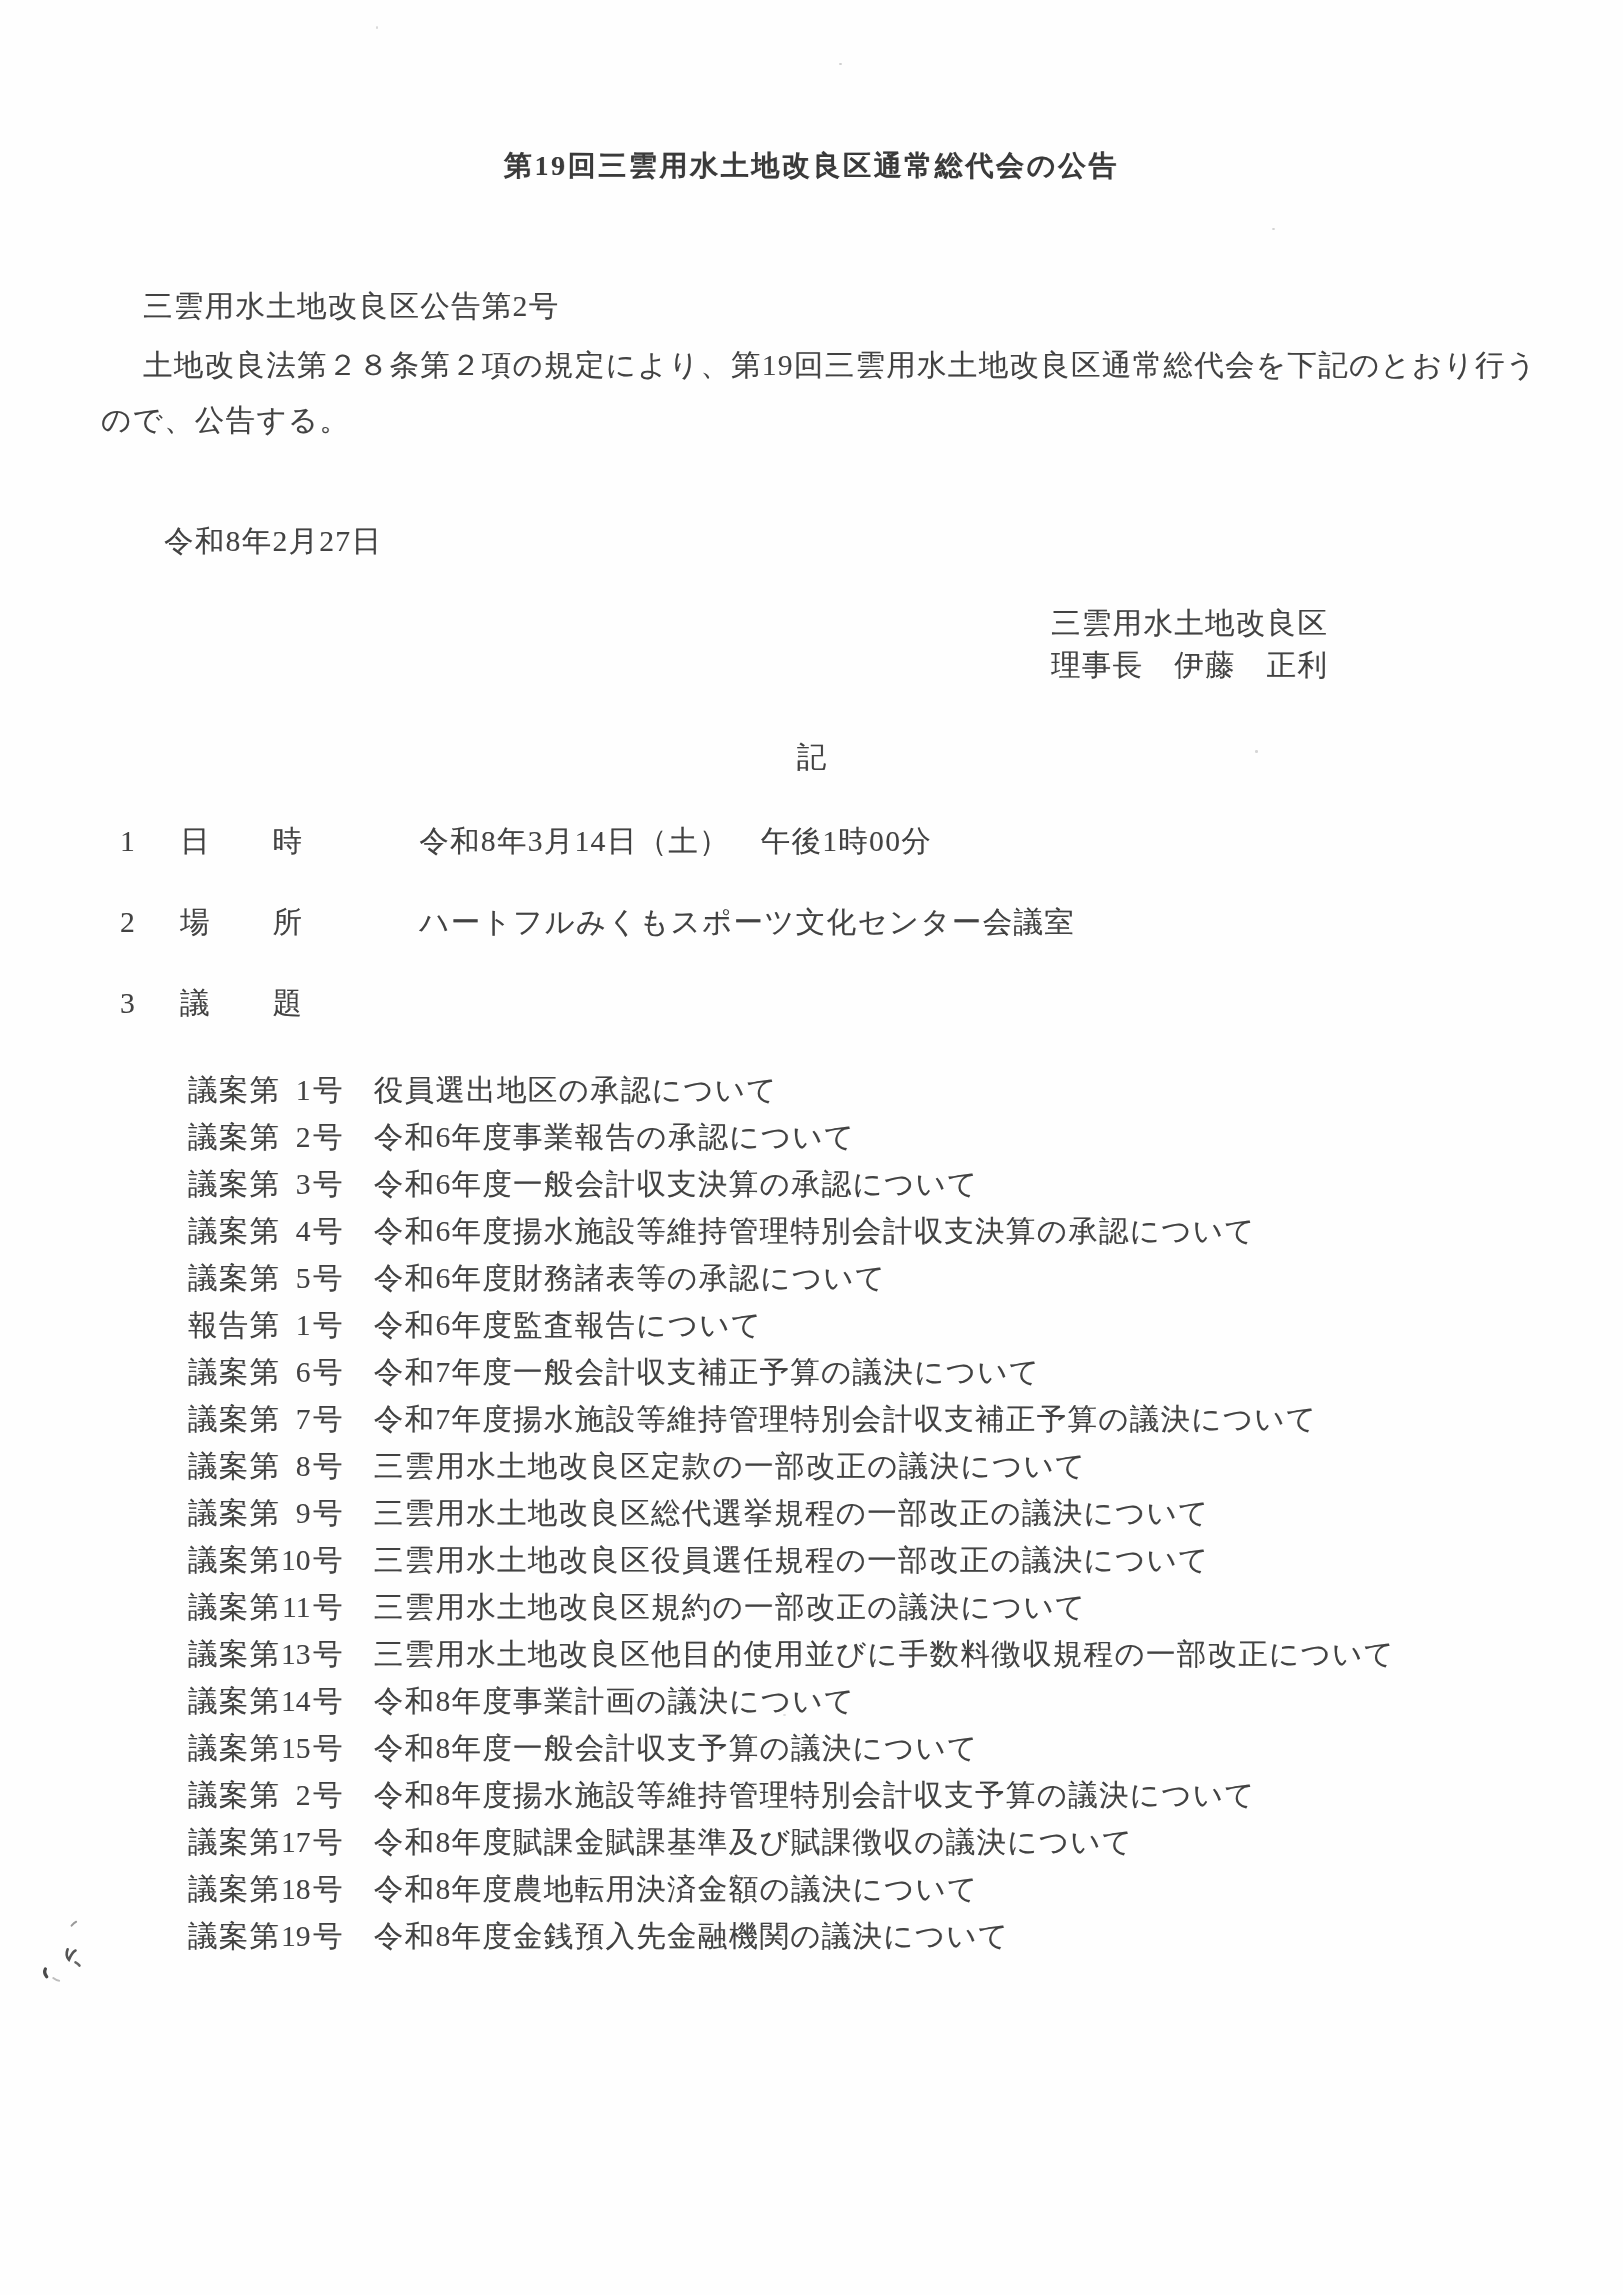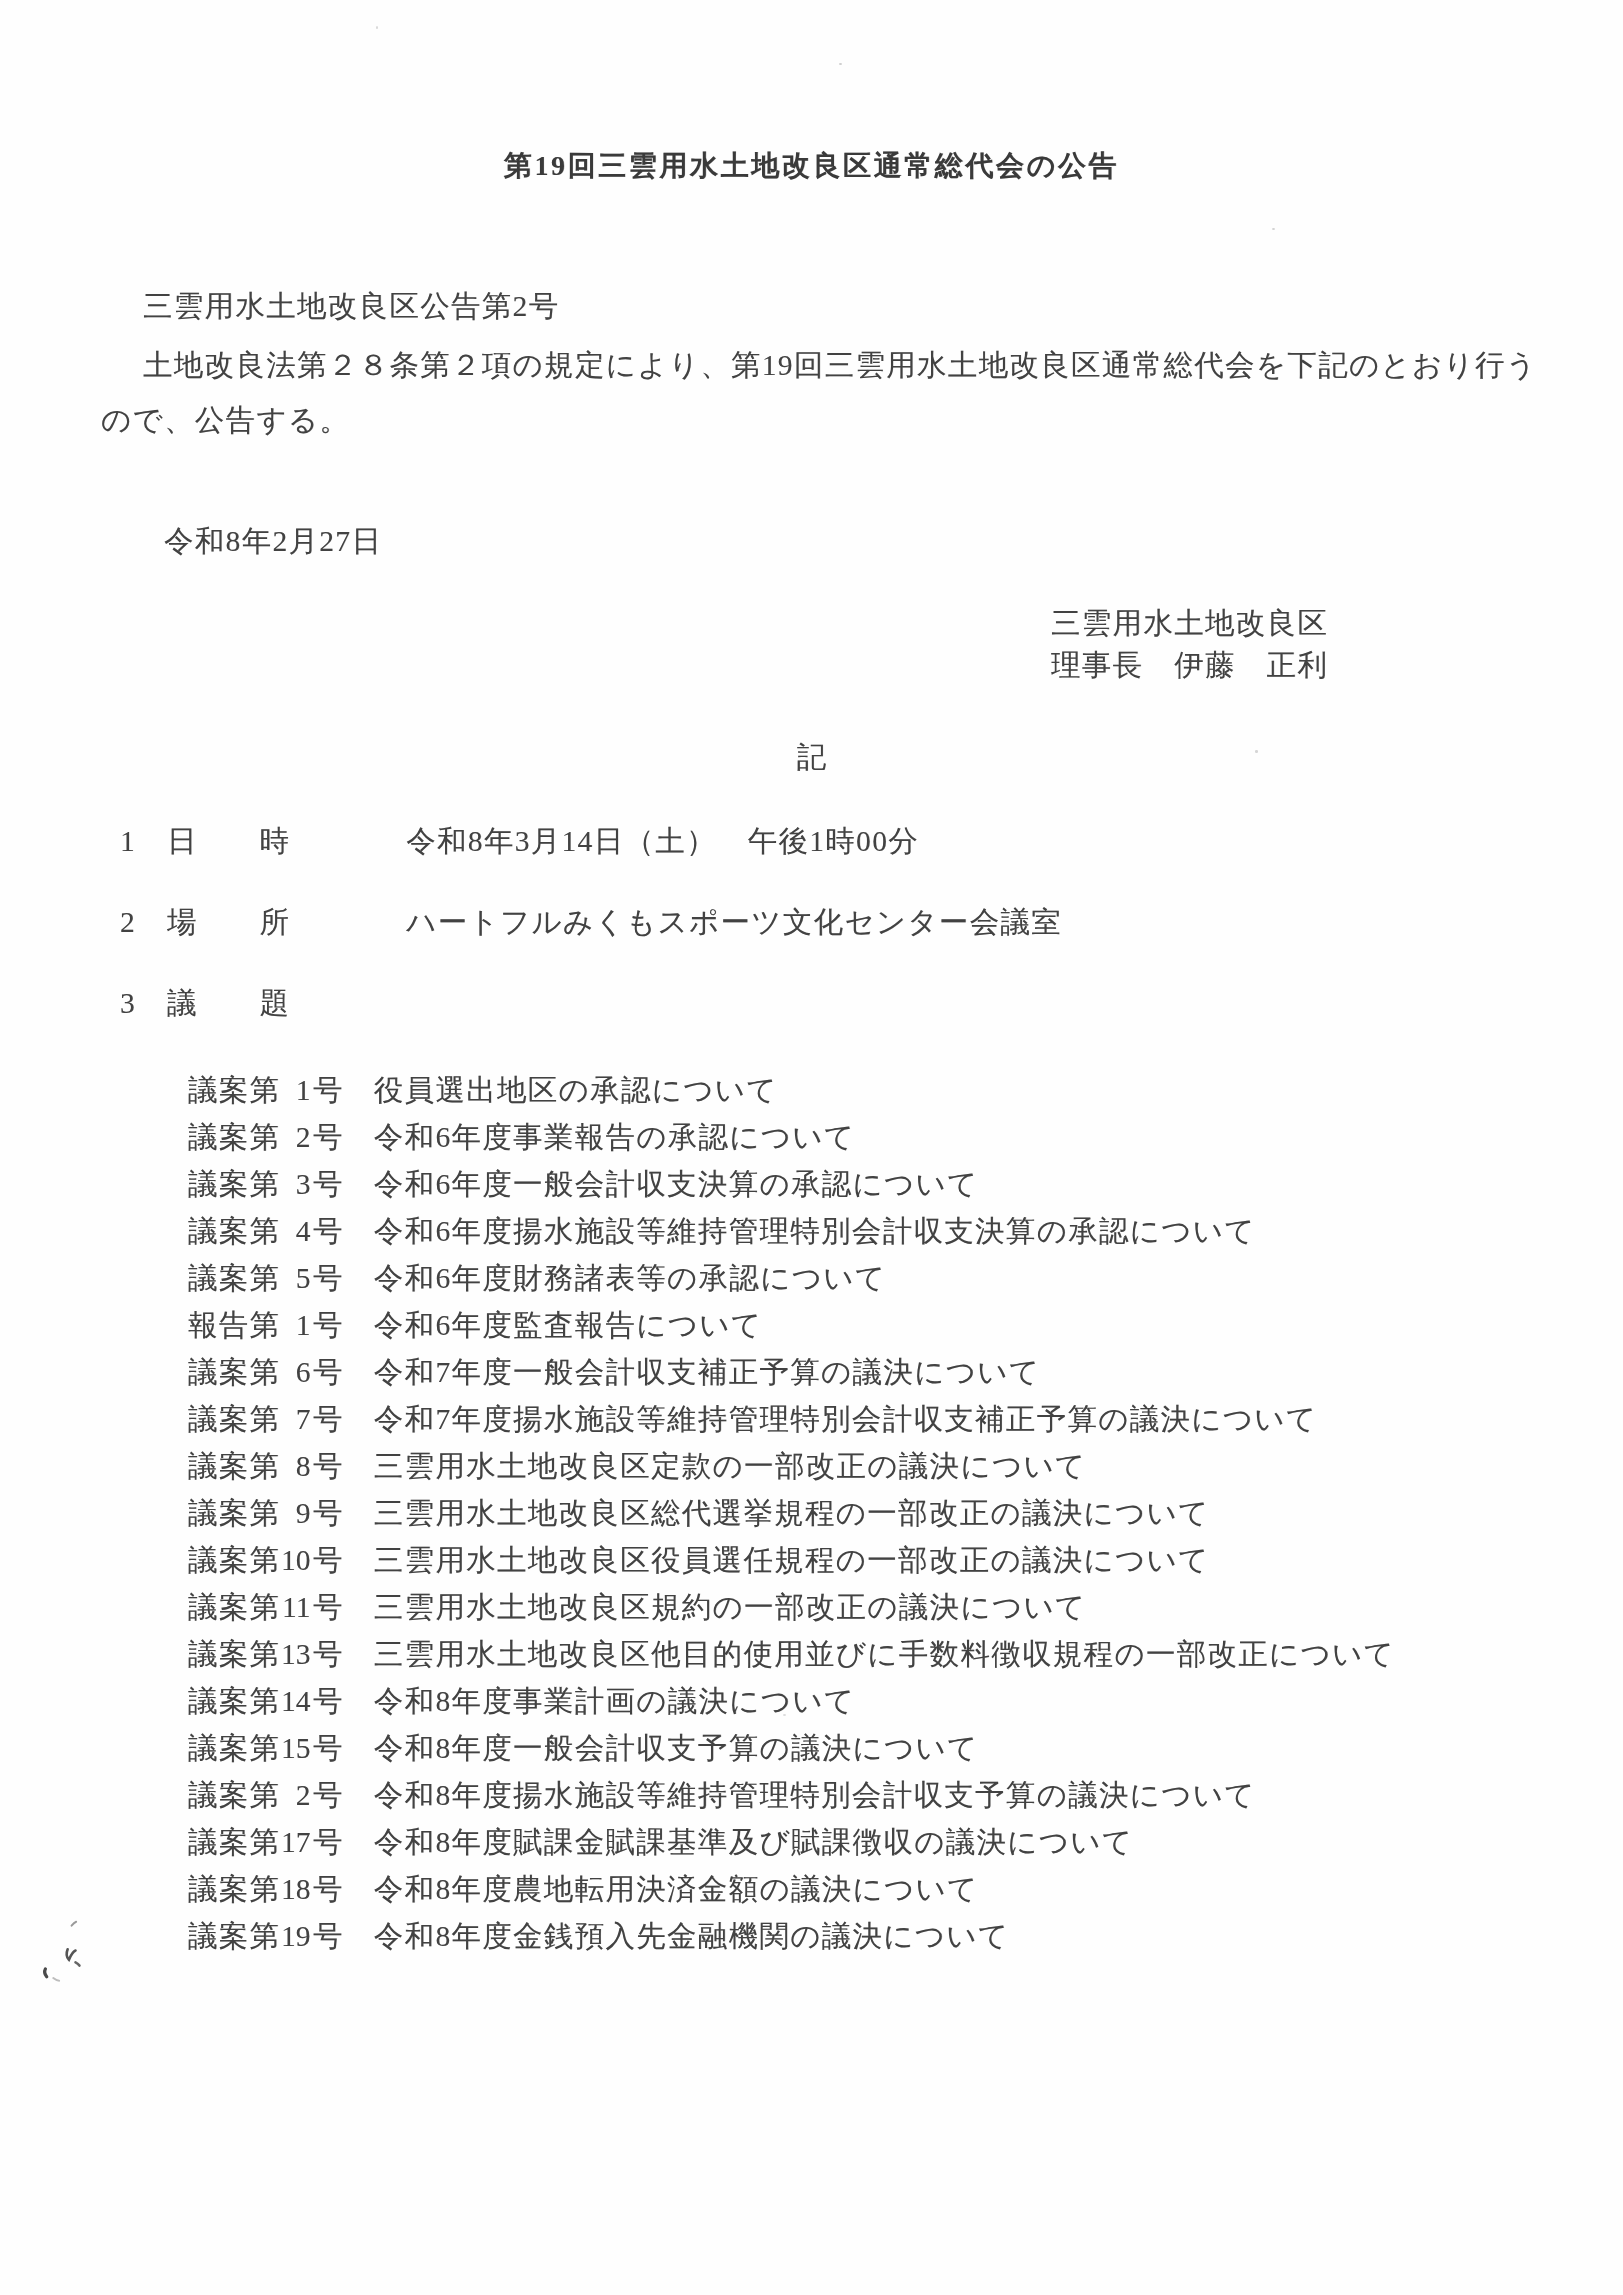--- a/index.html
+++ b/index.html
@@ -21,21 +21,21 @@
     text-shadow:0.4px 0 0.4px rgba(55,55,55,.35);
   }
   .txt{text-shadow:0.3px 0 0.3px rgba(70,70,70,.3);}
   .notice-no{top:287px;left:143px;}
   .para-line1{top:346px;left:143px;}
   .para-line2{top:401px;left:101px;}
   .date-line{top:522px;left:164px;}
   .signature{top:602px;left:1051px;line-height:42px;text-align:center;}
   .ki{top:738px;left:0;width:1623px;text-align:center;letter-spacing:0;}
   .detail-row{left:120px;}
-  .detail-row .d-label{margin-left:31px;}
+  .detail-row .d-label{margin-left:44px;}
   .detail-row .d-value{margin-left:116px;}
   #detail-1{top:822px;}
   #detail-2{top:903px;}
   #detail-3{top:984px;}
   .agenda{top:1067px;left:188px;}
   .agenda-row{height:47px;line-height:47px;white-space:nowrap;}
   .ag-num{display:inline-block;min-width:30px;text-align:right;letter-spacing:0;}
   .ag-suffix{margin-left:2.6px;}
   .ag-desc{margin-left:30px;}
   

